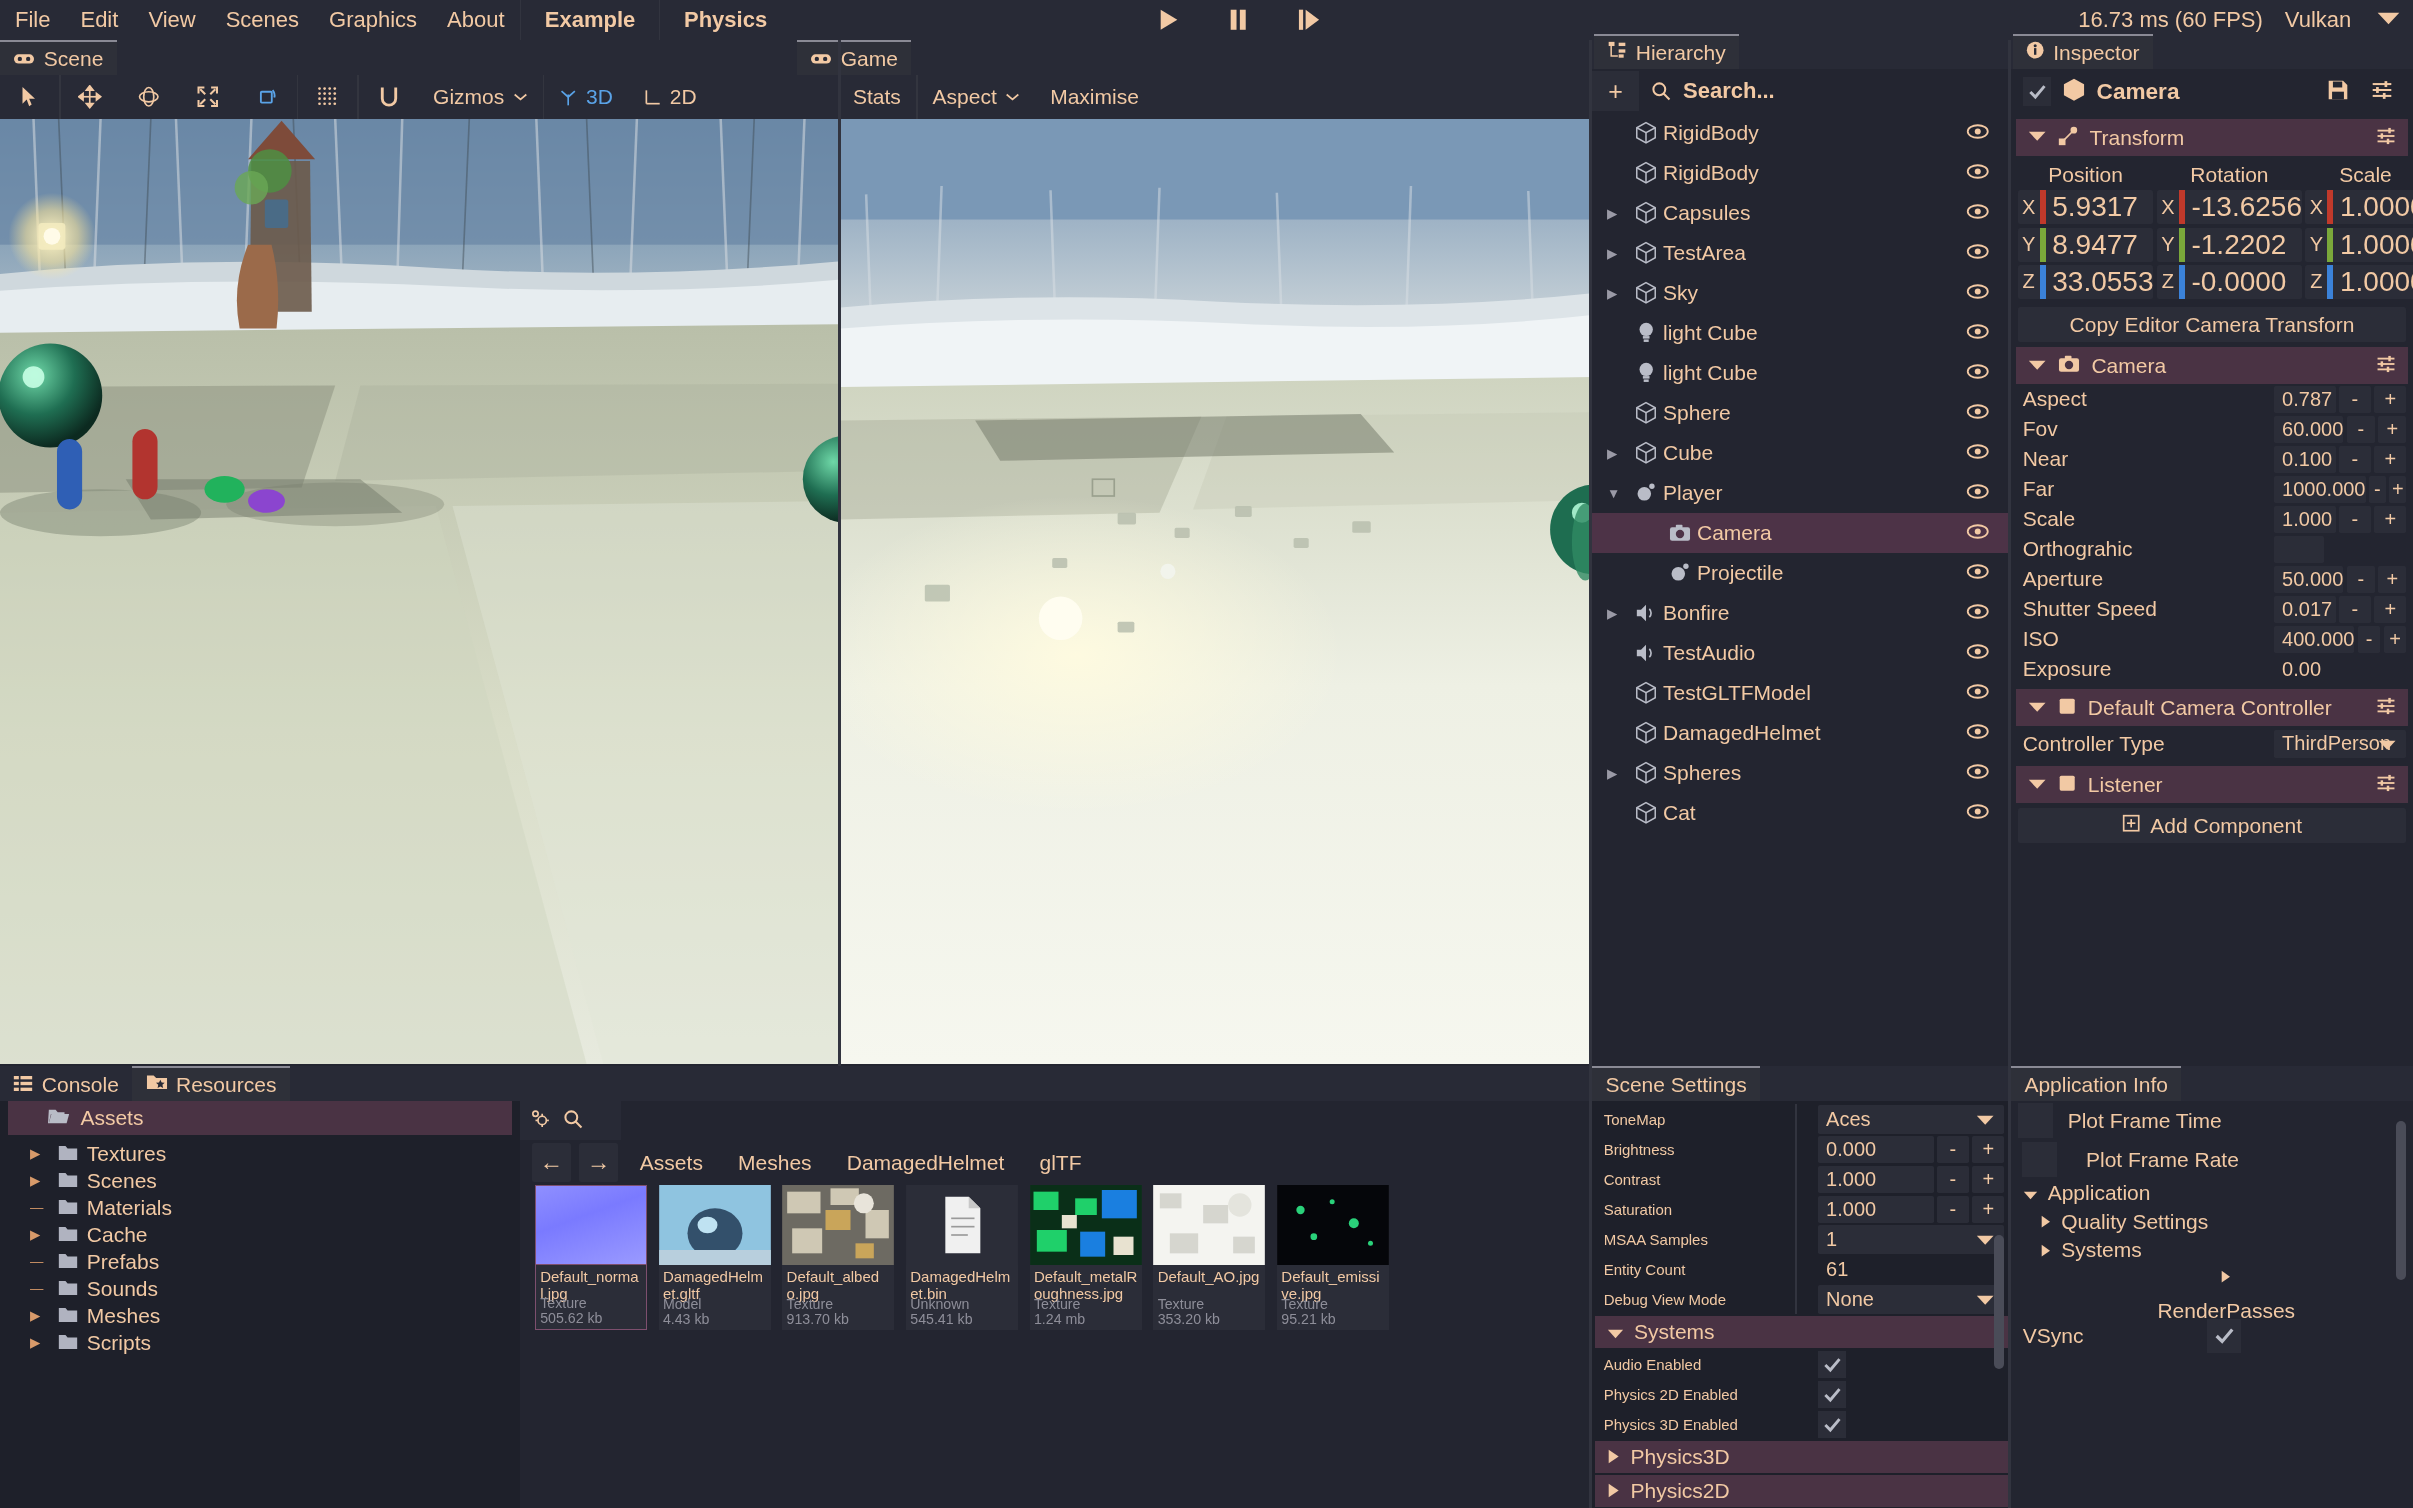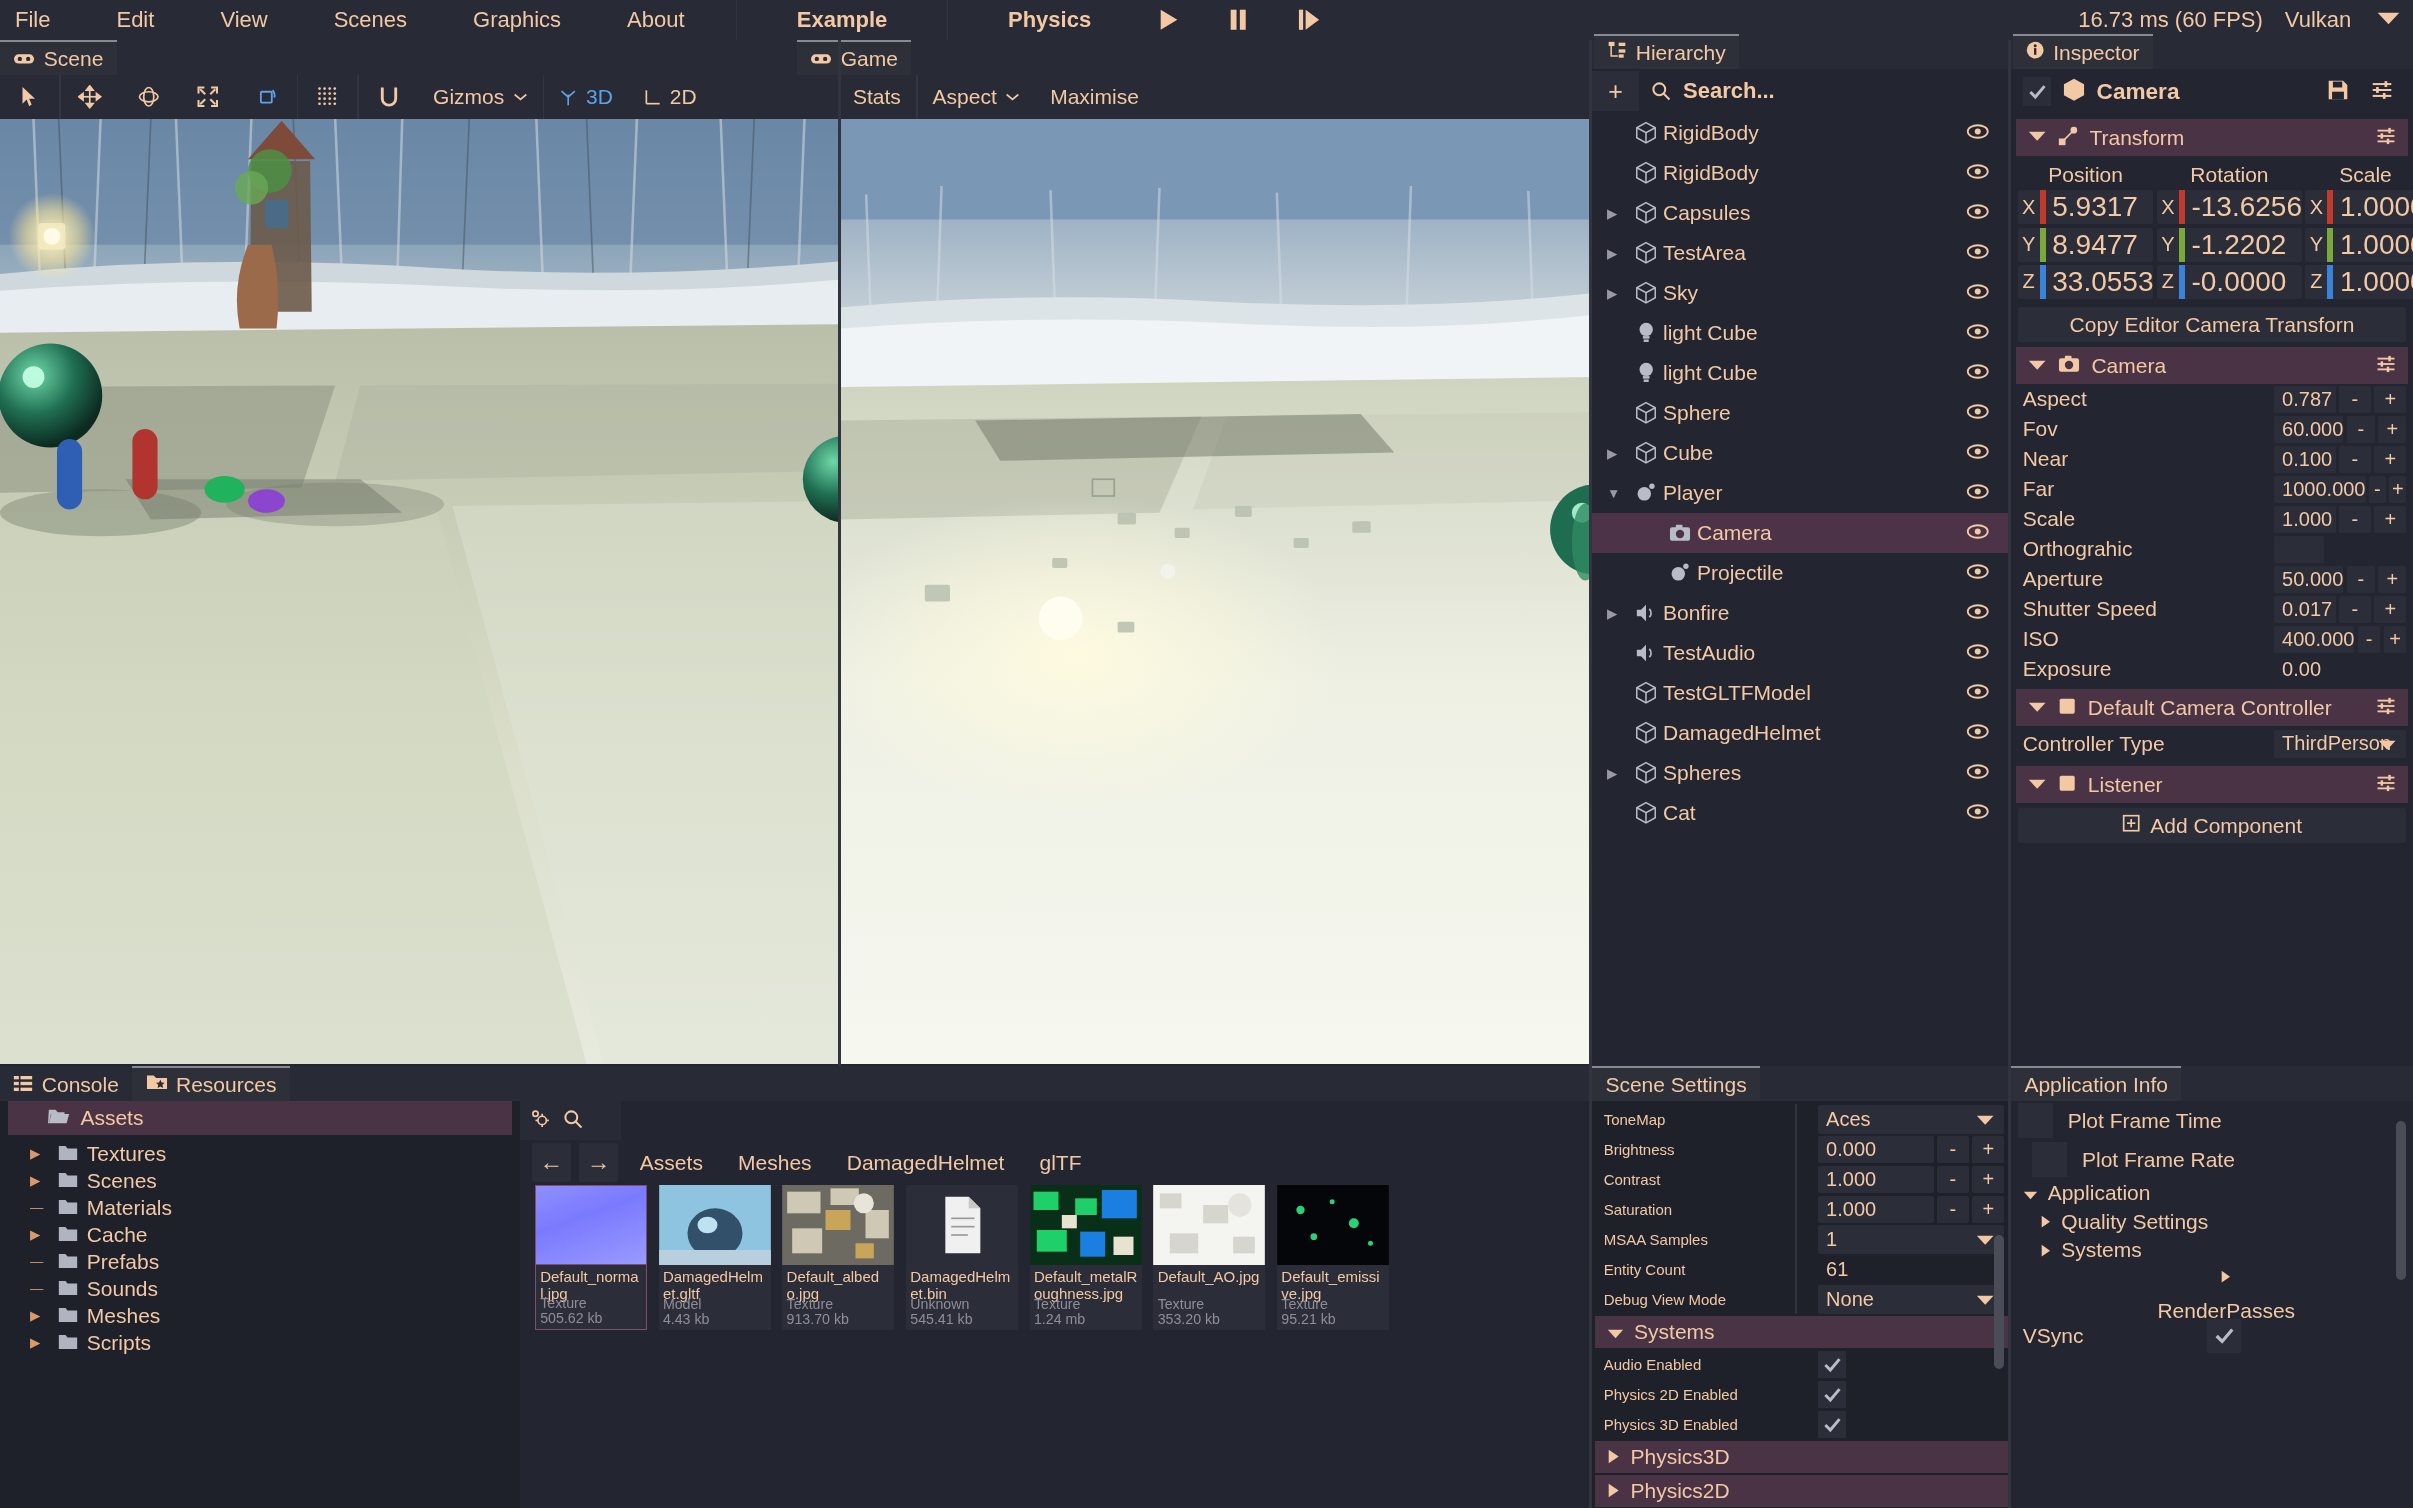--- a/index.html
+++ b/index.html
@@ -8,21 +8,21 @@
     background: #232530;
     font-family: "Liberation Sans", sans-serif;
     color: #f2c9a4;
     overflow: hidden;
   }
   #app { position: relative; width: 2413px; height: 1508px; }
 
   
   .menubar {
     position: absolute; top: 0; left: 0; width: 2413px; height: 40px;
-    background: #282a36; display: flex; align-items: center; gap: 36px;
+    background: #282a36; display: flex; align-items: center;
   }
   .menu-item {
     padding: 0 15px; font-size: 22px; color: #f2c9a4; line-height: 40px;
     white-space: nowrap;
   }
   .menu-sep { width: 1.7px; height: 40px; background: #32343f; }
   .menu-item.bold { font-weight: bold; }
   .tp-btn { width: 25px; height: 25px; display:flex; align-items:center; justify-content:center;}
   .fps-label { font-size: 22px; color: #f2c9a4; white-space: nowrap; }
   .api-label { font-size: 22px; color: #f2c9a4; white-space: nowrap; margin-left: 22px;}
@@ -1416,21 +1416,21 @@
   <div class="tabstrip" style="left:2011px; top:1066px;">
     <div class="tab">
       <span>Application Info</span>
     </div>
   </div>
   <div class="panel" style="left:2011px; top:1101px; width:402px; height:407px; background:#232530;">
     <div style="display:flex; align-items:center; height:39px; gap:15px; padding-left:6.7px;">
       <div class="chkbox" style="width:35px;height:35px;"></div>
       <span style="font-size:21px;">Plot Frame Time</span>
     </div>
-    <div style="display:flex; align-items:center; height:39px; gap:15px; padding-left:21px;">
+    <div style="display:flex; align-items:center; height:39px; gap:29px; padding-left:11px;">
       <div class="chkbox" style="width:35px;height:35px;"></div>
       <span style="font-size:21px;">Plot Frame Rate</span>
     </div>
     <div class="tree-row" style="padding-left:11.7px; height:28.5px;">
       <span>
         <svg width="15" height="10" viewBox="0 0 18 12">
             <polygon points="1,2 17,2 9,11" fill="#f2c9a4"></polygon>
           </svg>
       </span>
       <span>Application</span>

